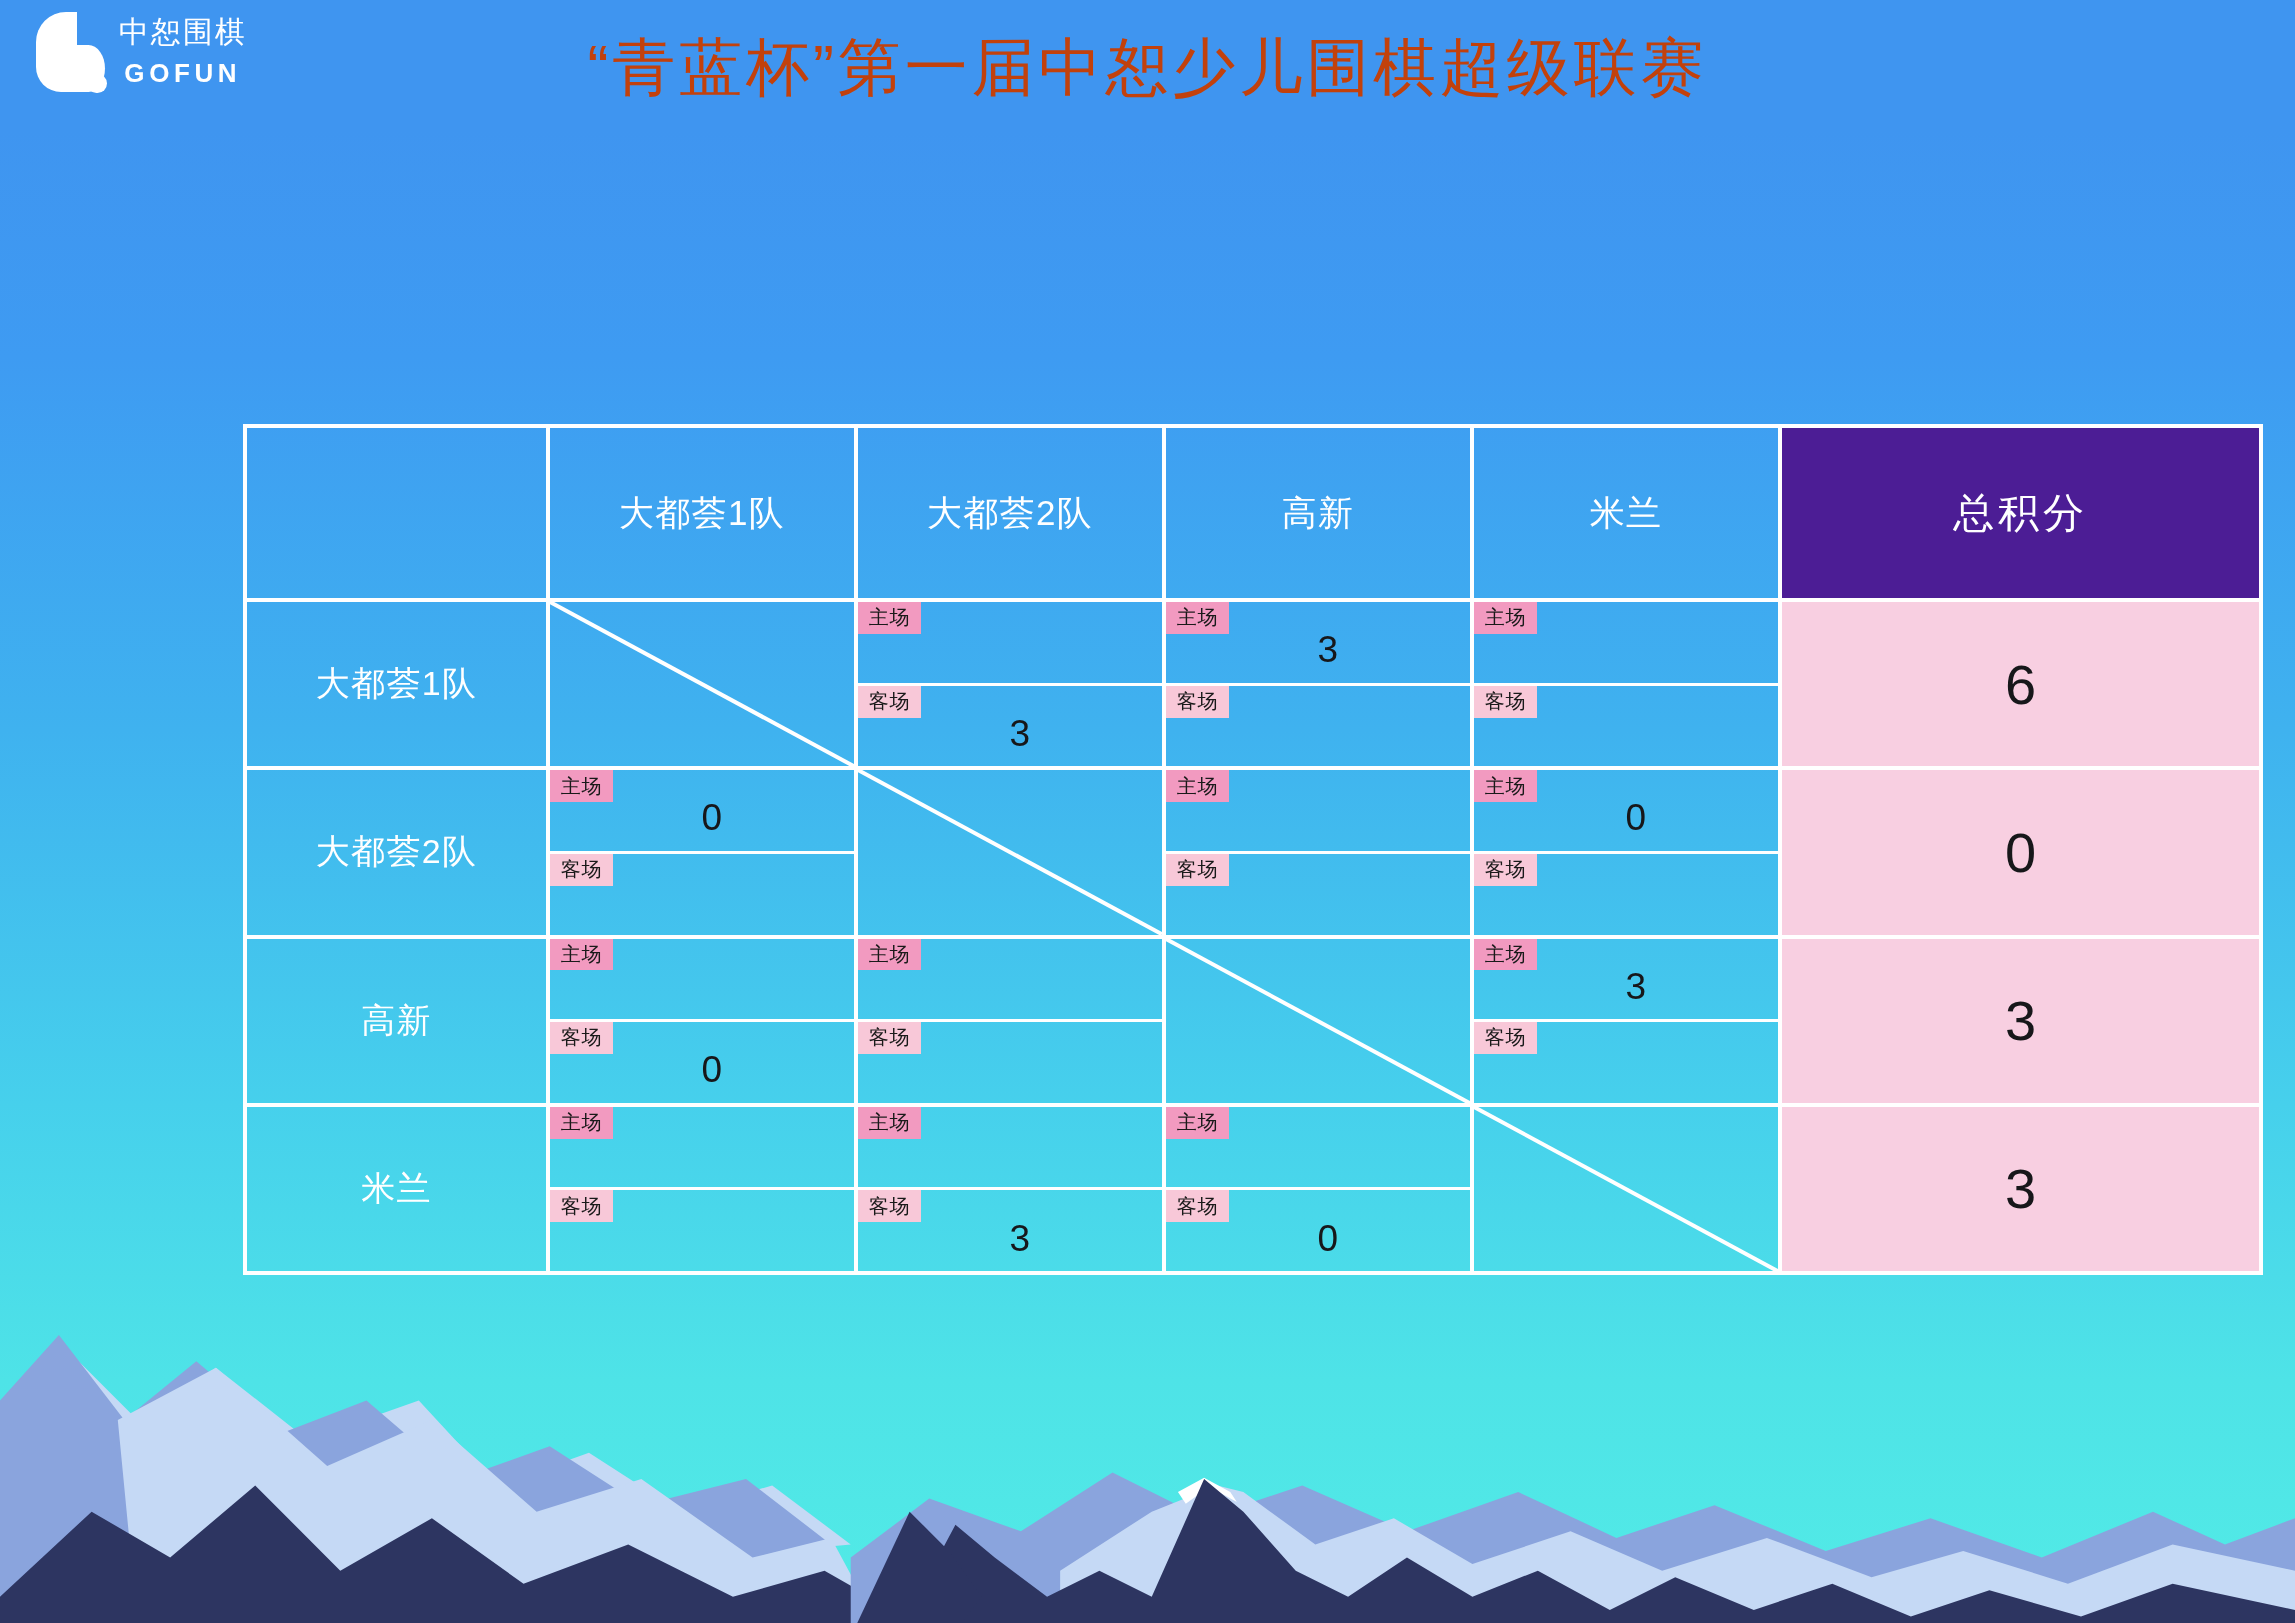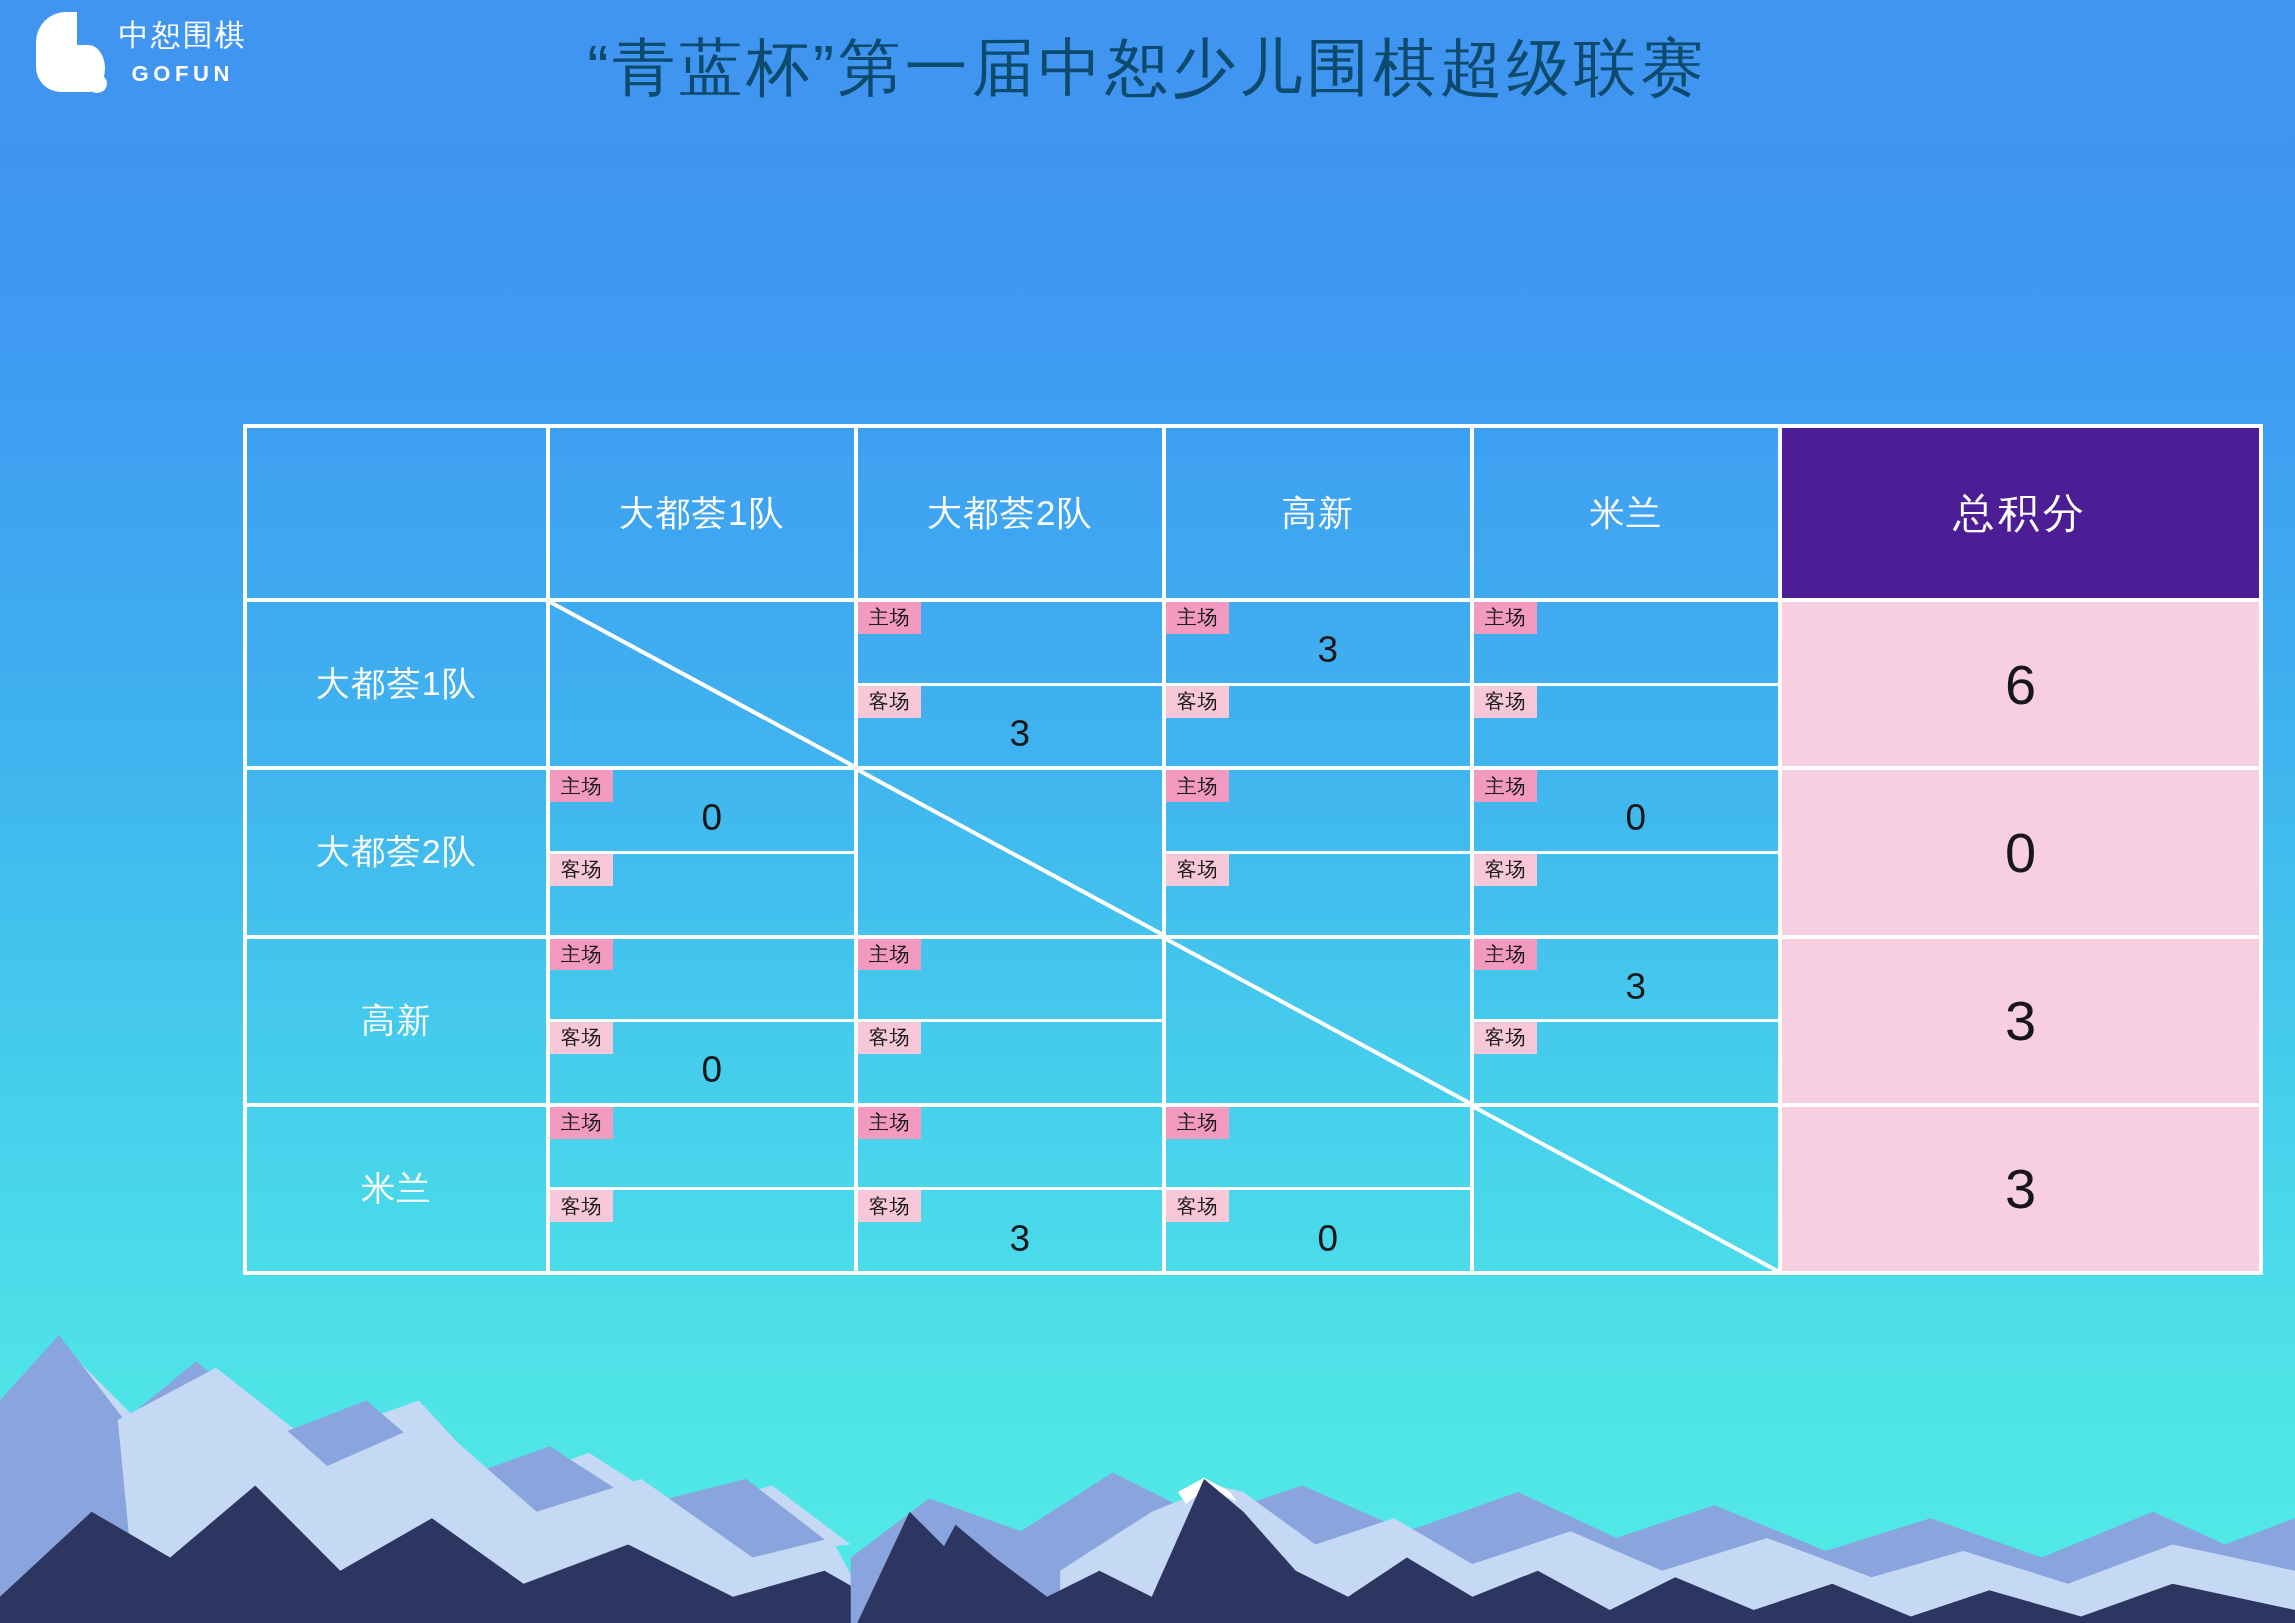--- a/index.html
+++ b/index.html
@@ -23,25 +23,25 @@
   .leaf .half {
     position:absolute; left:41px; top:33px; width:27.5px; height:47px; background:#fff;
     border-top-right-radius:27.5px 39px; border-bottom-right-radius:27.5px 39px;
   }
   .leaf .dot {
     position:absolute; left:51px; top:62px; width:19.6px; height:19.6px;
     background:#fff; border-radius:50%;
   }
   #logo-text { display:flex; flex-direction:column; }
   #logo-cn { color:#fff; font-size:30px; letter-spacing:2px; line-height:1.05; font-weight:400;}
-  #logo-en { color:#fff; font-size:22px; letter-spacing:4.6px; line-height:1.05; font-weight:600; text-align:center;margin-top:12px;}
+  #logo-en { color:#fff; font-size:26px; letter-spacing:4.6px; line-height:1.05; font-weight:600; text-align:center;margin-top:12px;}
 
   
   #title-block { position:absolute; left:0; top:27.5px; width:2295px; text-align:center; }
-  #title-1 { color:#0c4a6e; font-size:63px; letter-spacing:3.9px; line-height:1.25; font-weight:500; }
+  #title-1 { color:#c2410c; font-size:63px; letter-spacing:3.9px; line-height:1.25; font-weight:500; }
   #title-2 { color:#fff; font-size:77px; letter-spacing:5.2px; line-height:1.22; font-weight:500; margin-top:2.6px;}
 
   
   #score-table {
     position:absolute; left:243px; top:424px;
     width:2020px; height:851px;
     border:4.6px solid #ffffff;
     display:flex; flex-direction:column;
   }
   .trow { display:flex; flex:1 1 0; }

